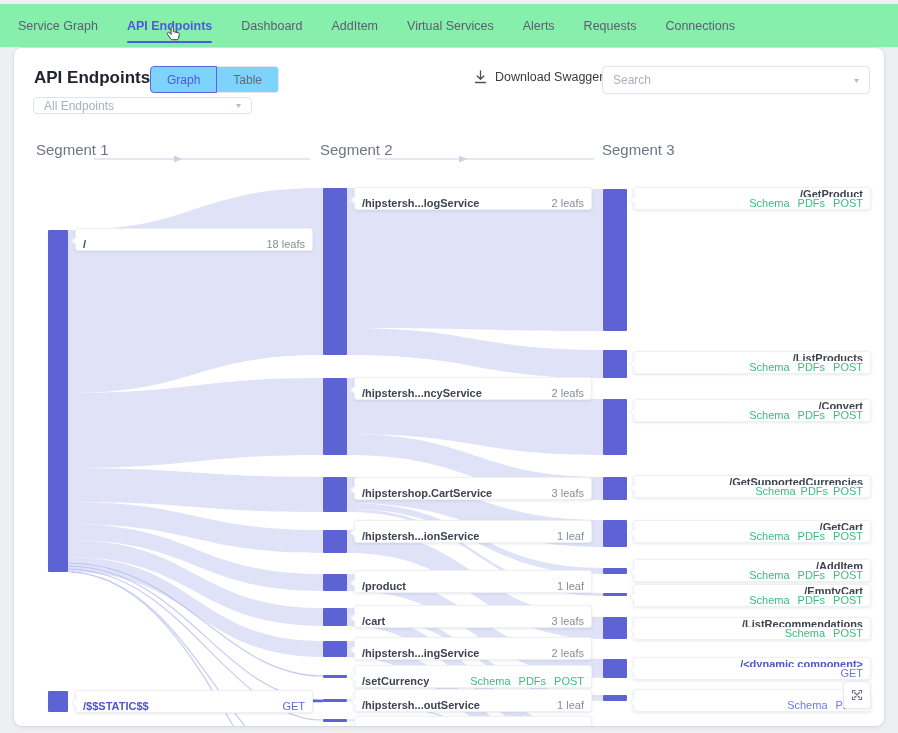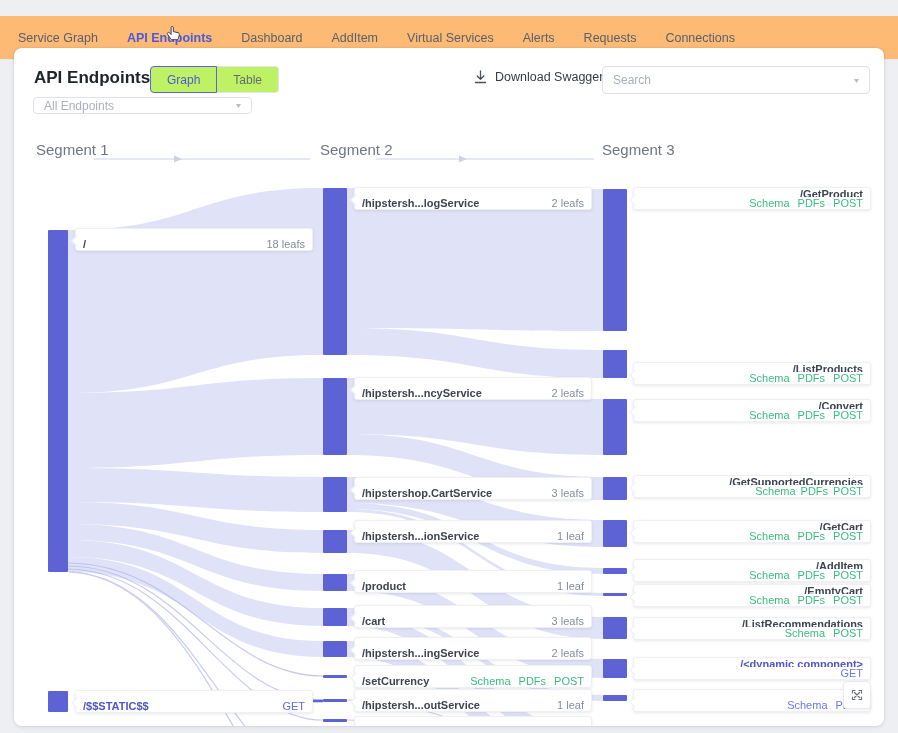--- a/index.html
+++ b/index.html
@@ -6,22 +6,22 @@
   html,body { width:898px; height:733px; }
   body {
     font-family:"Liberation Sans", sans-serif;
     background:#edeff3;
     position:relative;
     overflow:hidden;
     color:#3d4350;
   }
   
   .topnav {
-    position:absolute; left:0; top:16px; width:898px; height:44px;
-    background:#fdba74; border-bottom:1px solid #e7e9ee;
+    position:absolute; left:0; top:4px; width:898px; height:44px;
+    background:#86efac; border-bottom:1px solid #e7e9ee;
     display:flex; align-items:center; gap:29px; padding-left:18px;
   }
   .topnav .tab {
     font-size:12.5px; color:#5a616d; cursor:pointer; position:relative;
     white-space:nowrap;
   }
   .topnav .tab.active { color:#4a5bdb; font-weight:700; }
   .topnav .tab.active::after {
     content:""; position:absolute; left:0; right:0; bottom:-10px;
     height:2px; background:#4a5bdb; border-radius:1px;
@@ -33,21 +33,21 @@
     background:#ffffff; border-radius:8px;
     box-shadow:0 1px 4px rgba(25,30,50,.10), 0 0 0 1px rgba(25,30,50,.03);
     overflow:hidden;
   }
   .card-title {
     position:absolute; left:20px; top:20px;
     font-size:17px; font-weight:700; color:#20242e;
   }
   .toggle-group { position:absolute; left:136px; top:18px; display:flex; }
   .toggle-btn {
-    height:27px; padding:0 16px; font-size:12px; background:#bef264;
+    height:27px; padding:0 16px; font-size:12px; background:#7dd3fc;
     border:1px solid #e2e5ea; color:#646b76; cursor:pointer;
     display:flex; align-items:center;
   }
   .toggle-btn.first { border-radius:4px 0 0 4px; }
   .toggle-btn.last  { border-radius:0 4px 4px 0; border-left:none; }
   .toggle-btn.selected { border:1px solid #5c64d8; color:#4a5bdb; z-index:2; }
   .download {
     position:absolute; left:460px; top:22px; display:flex; align-items:center;
     gap:8px; font-size:12.5px; color:#353b46; cursor:pointer;
   }
@@ -279,21 +279,21 @@
   </div>
 
   <div class="lbox s3" style="top:139px">
     <span class="lname">/GetProduct</span>
     <span class="llinks">
       <a class="lk">Schema</a>
       <a class="lk">PDFs</a>
       <a class="lk">POST</a>
     </span>
   </div>
-  <div class="lbox s3" style="top:314px">
+  <div class="lbox s3" style="top:303px">
     <span class="lname">/ListProducts</span>
     <span class="llinks">
       <a class="lk">Schema</a>
       <a class="lk">PDFs</a>
       <a class="lk">POST</a>
     </span>
   </div>
   <div class="lbox s3" style="top:351px">
     <span class="lname">/Convert</span>
     <span class="llinks">

